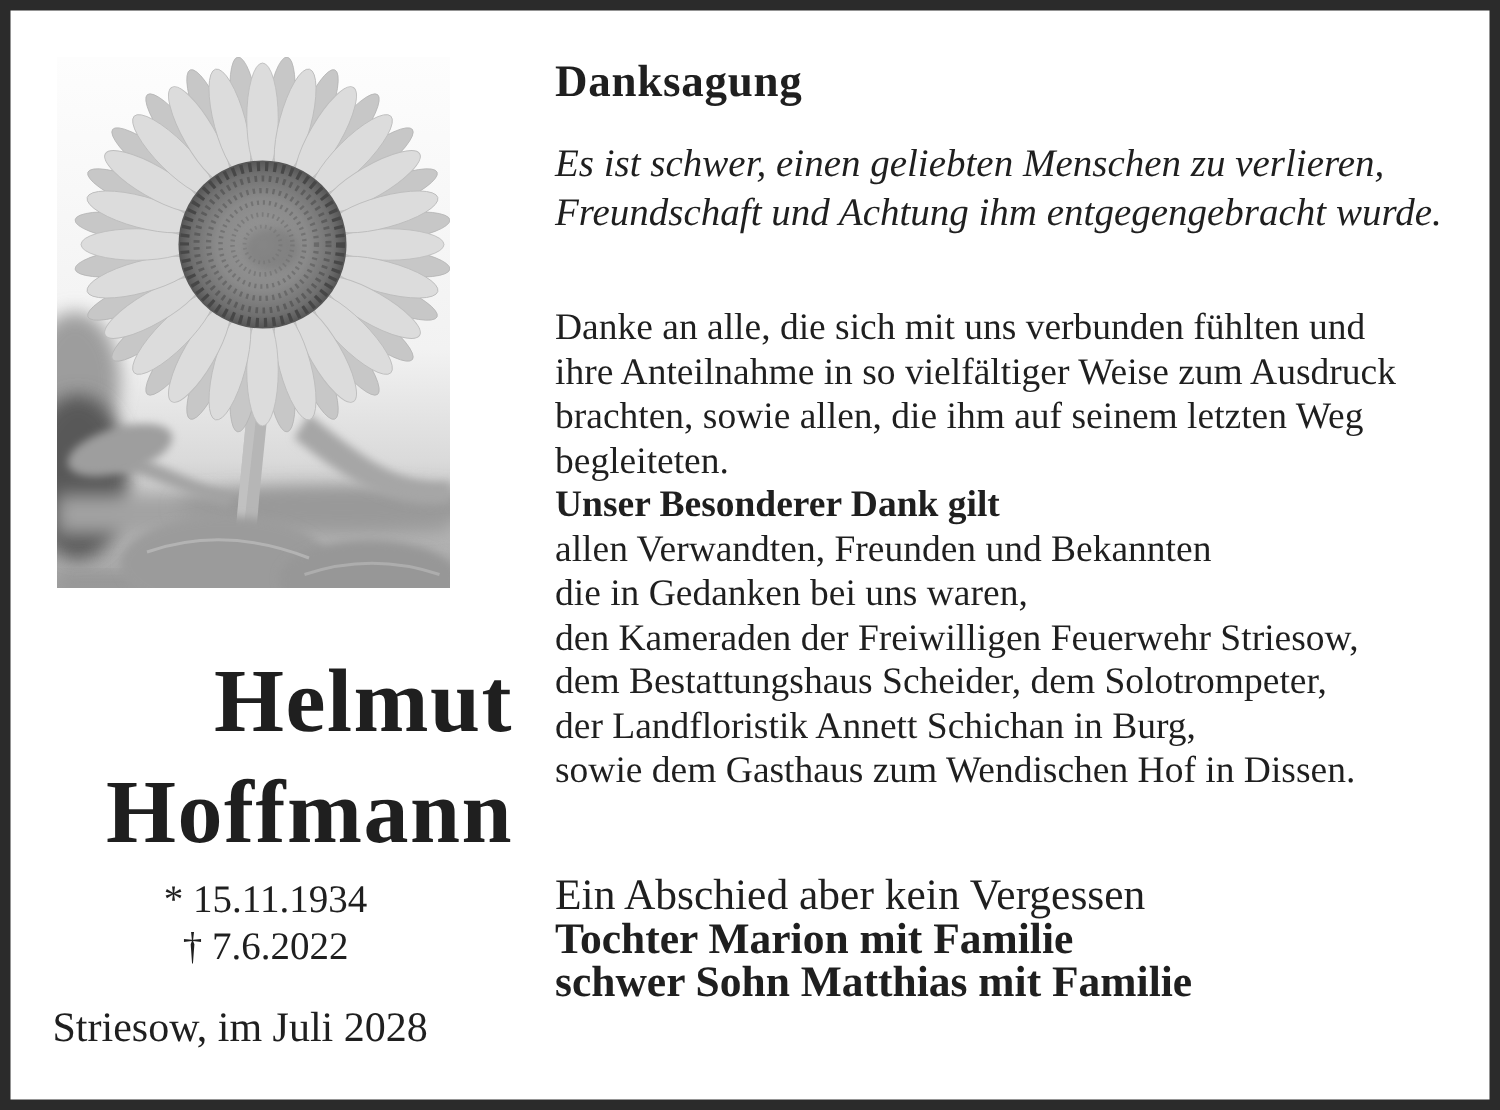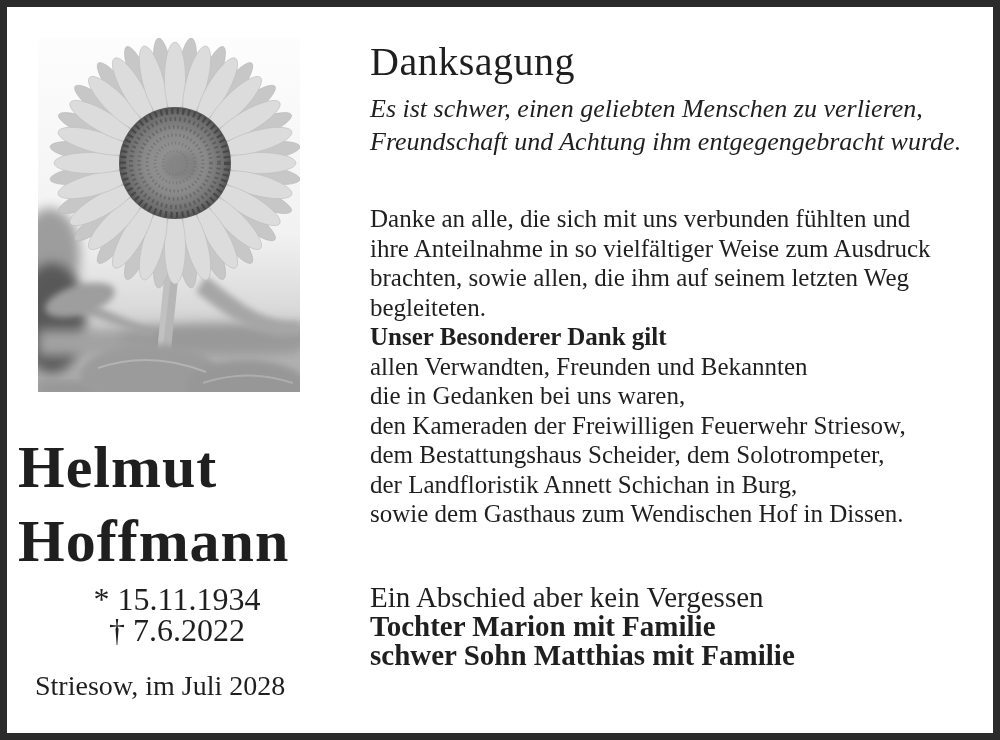--- a/index.html
+++ b/index.html
@@ -11,33 +11,33 @@
   .frame {
     position:absolute; inset:0; box-sizing:border-box;
     border:7px solid #2b2b2b; pointer-events:none; z-index:10;
   }
   .photo {
     position:absolute; left:38px; top:38px; width:262px; height:354px;
     background:#f4f4f4; overflow:hidden;
   }
   .name-block {
     position:absolute; left:18px; top:430px; width:324px;
-    text-align:left; font-weight:bold; font-size:60px; line-height:74px;
+    text-align:right; font-weight:bold; font-size:60px; line-height:74px;
     letter-spacing:1px; white-space:nowrap;
   }
   .dates-block {
     position:absolute; left:18px; top:584px; width:318px;
-    text-align:center; font-size:32px; line-height:31px;
+    text-align:center; font-size:26px; line-height:31px;
   }
   .place-line {
     position:absolute; left:35px; top:670px; font-size:28px; white-space:nowrap;
   }
   .title {
     position:absolute; left:370px; top:38px;
-    font-size:40px; font-weight:normal; letter-spacing:0.5px; white-space:nowrap;
+    font-size:30px; font-weight:bold; letter-spacing:0.5px; white-space:nowrap;
   }
   .intro {
     position:absolute; left:370px; top:93px;
     font-style:italic; font-size:26px; line-height:32.5px;
   }
   .bodytext {
     position:absolute; left:370px; top:204px;
     font-size:25px; line-height:29.5px;
   }
   .farewell {

